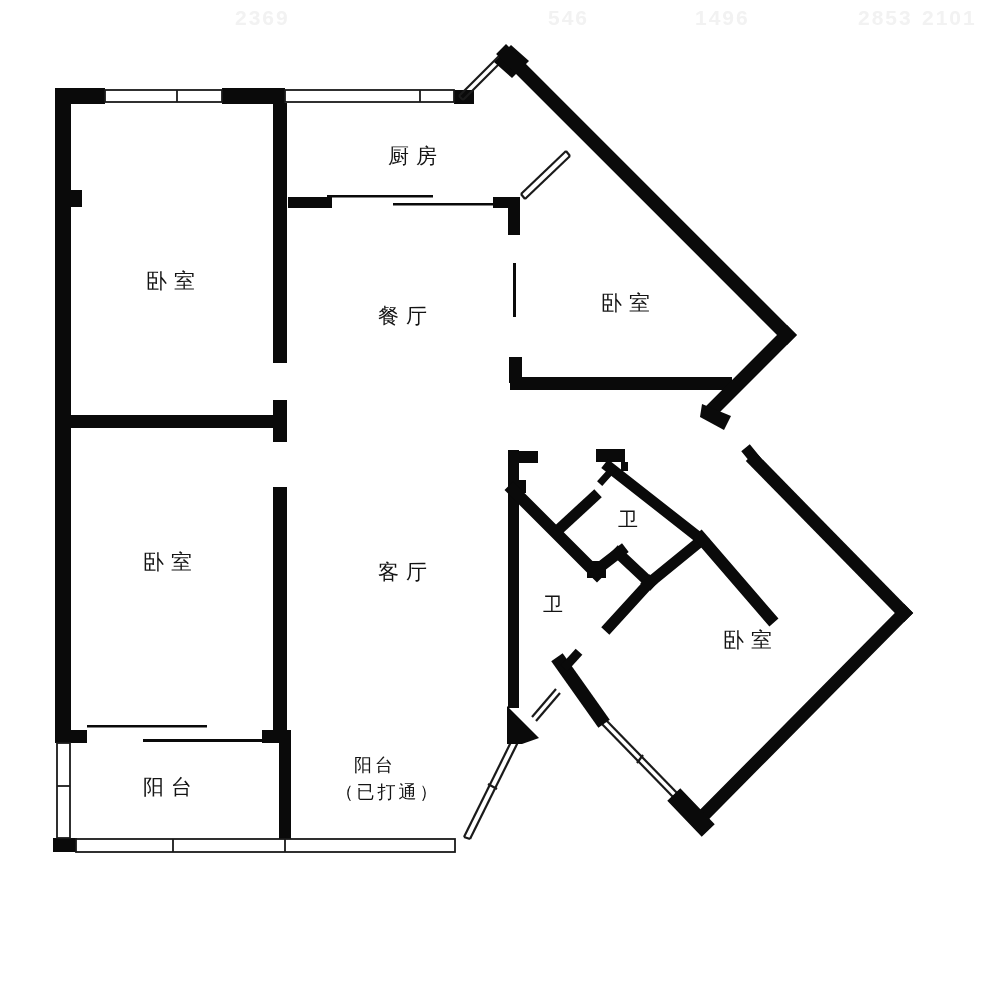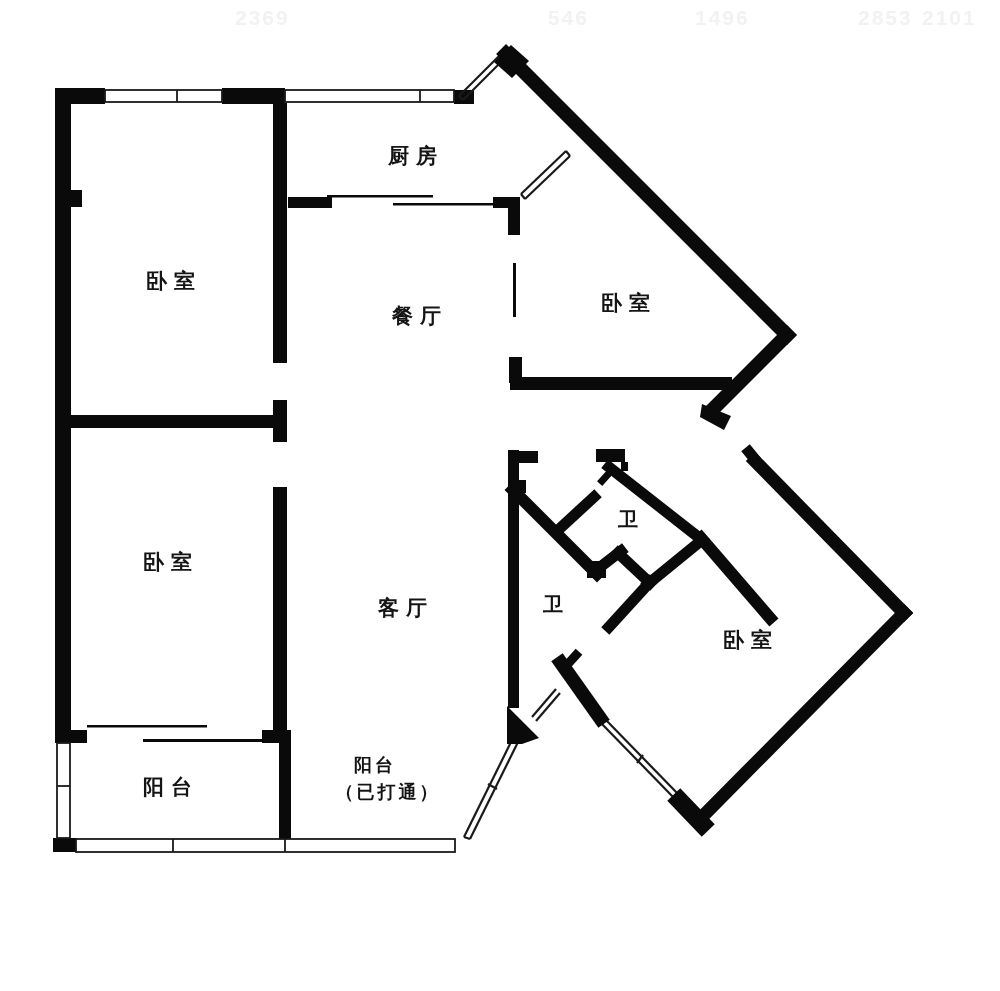--- a/index.html
+++ b/index.html
@@ -17,21 +17,21 @@
     color:#f2f2f2;letter-spacing:2px;
     user-select:none;
   }
   svg{position:absolute;left:0;top:0;}
   .room-label{
     position:absolute;
     transform:translate(-50%,-50%);
     font-size:21px;color:#141414;
     letter-spacing:7px;
     white-space:nowrap;
-    font-weight:700;
+    font-weight:400;
   }
   .room-label.small{font-size:20px;letter-spacing:2px;}
   .room-label.balcony2{font-size:18px;letter-spacing:3px;line-height:26px;text-align:center;}
 </style>
 </head>
 <body>
 
 <div id="canvas">
 
   <span class="watermark" style="left:235px">2369</span>
@@ -161,24 +161,24 @@
       <line x1="595" y1="571" x2="621" y2="551" stroke-width="11"></line>
       <line x1="618" y1="553" x2="650" y2="583" stroke-width="11"></line>
       <line x1="648" y1="584" x2="702" y2="540" stroke-width="11"></line>
       <line x1="650" y1="582" x2="609" y2="627" stroke-width="11"></line>
       <line x1="701" y1="538" x2="770" y2="618" stroke-width="12"></line>
     </g>
   </svg>
 
   <div class="room-label" style="left:416px;top:156px">厨房</div>
   <div class="room-label" style="left:174px;top:281px">卧室</div>
-  <div class="room-label" style="left:420px;top:316px">餐厅</div>
+  <div class="room-label" style="left:406px;top:316px">餐厅</div>
   <div class="room-label" style="left:629px;top:303px">卧室</div>
   <div class="room-label" style="left:171px;top:562px">卧室</div>
-  <div class="room-label" style="left:406px;top:608px">客厅</div>
+  <div class="room-label" style="left:406px;top:572px">客厅</div>
   <div class="room-label small" style="left:629px;top:519px">卫</div>
   <div class="room-label small" style="left:554px;top:604px">卫</div>
   <div class="room-label" style="left:751px;top:640px">卧室</div>
   <div class="room-label" style="left:171px;top:787px">阳台</div>
   <div class="room-label balcony2" style="left:375px;top:765px">阳台</div>
   <div class="room-label balcony2" style="left:388px;top:792px">（已打通）</div>
 
 </div>
 
 </body></html>

